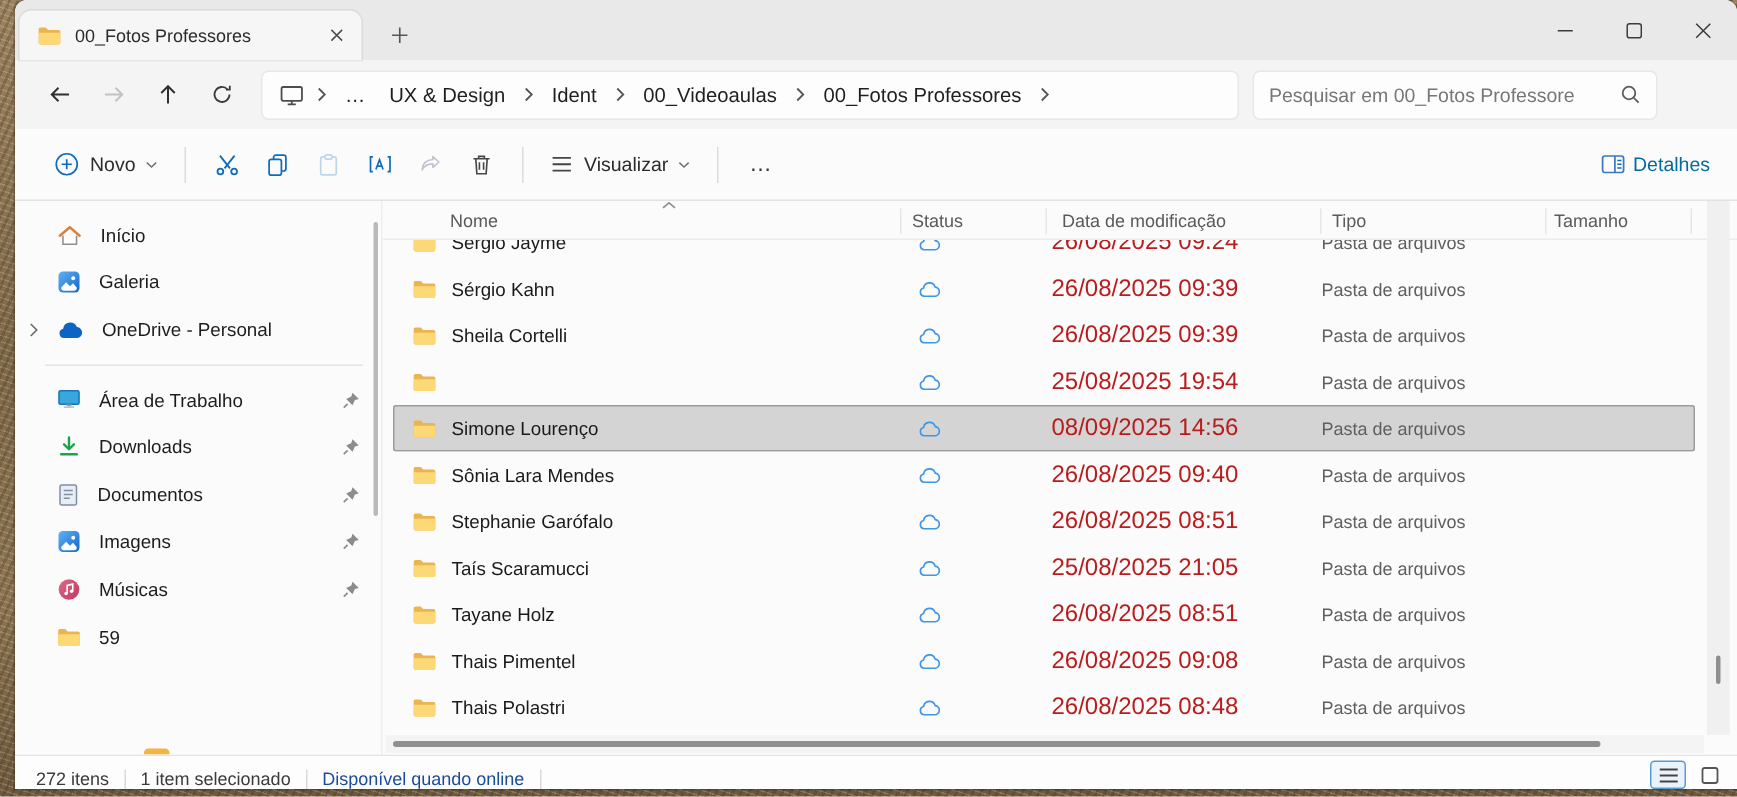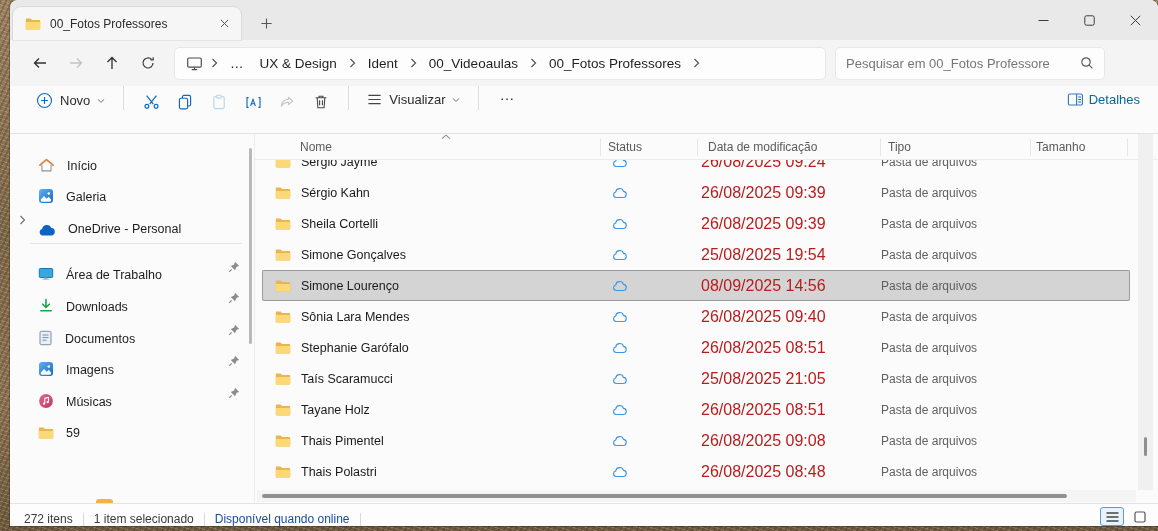--- a/index.html
+++ b/index.html
@@ -40,30 +40,30 @@
   .crumb { font-size:13.5px; color:#1f1f1f; padding:3px 7px; border-radius:4px; white-space:nowrap; }
   .crumb-sep { display:flex; align-items:center; padding:0 3px; }
   .searchbox {
     margin-left:9px; width:270px; height:33px; background:#fdfdfd; border:1px solid #e7e7e7;
     border-radius:5px; display:flex; align-items:center; padding:0 10px;
   }
   .searchbox input { border:none; outline:none; background:transparent; flex:1; font-size:13px; color:#0f172a;
     font-family:"Liberation Sans","DejaVu Sans",sans-serif; }
   .searchbox input::placeholder { color:#767676; }
   
-  .toolbar { height:48px; background:#fbfbfb; border-bottom:1px solid #e3e3e3; display:flex; align-items:flex-start; flex:none; padding:0 16px 0 18px; }
+  .toolbar { height:48px; background:#fbfbfb; border-bottom:1px solid #e3e3e3; display:flex; align-items:center; flex:none; padding:0 16px 0 18px; }
   .tbtn { display:flex; align-items:center; gap:7px; padding:6px 8px; border-radius:5px; font-size:13px; color:#2b2b2b; white-space:nowrap; }
   .ticon { width:34px; height:32px; display:flex; align-items:center; justify-content:center; border-radius:5px; }
   .tdiv { width:1px; height:24px; background:#dcdcdc; margin:0 10px; flex:none; }
   .tb-more { font-size:15px; color:#333; letter-spacing:1px; padding:0 10px; }
   .tb-right { margin-left:auto; display:flex; align-items:center; gap:5px; font-size:13px; color:#0369a1; padding:6px 2px; }
   
   .content { flex:1; display:flex; min-height:0; position:relative; background:#fbfbfb; }
   .sidebar { width:245px; flex:none; position:relative; padding-top:7px; border-right:1px solid #ededed; overflow:hidden; }
-  .sitem { height:31.6px; display:flex; align-items:flex-end; padding-left:28px; position:relative; }
+  .sitem { height:31.6px; display:flex; align-items:center; padding-left:28px; position:relative; }
   .sitem .chev { position:absolute; left:9px; top:50%; transform:translateY(-50%); }
   .sitem .slabel { font-size:12.5px; color:#1d1d1d; margin-left:12px; white-space:nowrap; }
   .sitem .pin { position:absolute; right:14px; top:50%; transform:translateY(-50%); }
   .sdivider { height:1px; background:#e4e4e4; margin:7px 12px 7px 20px; }
   .sscroll { position:absolute; right:2px; top:14px; width:3px; height:196px; background:#b9b9b9; border-radius:2px; }
   .spartial { position:absolute; bottom:0; left:86px; width:17px; height:4px; background:#f3b33f; border-radius:3px 3px 0 0; }
   
   .listpane { flex:1; position:relative; min-width:0; overflow:hidden; }
   .lheader { position:absolute; left:0; right:0; top:0; height:26px; background:#fbfbfb; border-bottom:1px solid #ececec; z-index:3; }
   .hcell { position:absolute; top:6px; font-size:12px; color:#5a5a5a; white-space:nowrap; }
@@ -501,21 +501,20 @@
           <span class="cell c-date">26/08/2025 09:39</span>
           <span class="cell c-type">Pasta de arquivos</span>
         </div>
         <div class="row">
           <span class="cell c-ficon">
               <svg width="16" height="14" viewBox="0 0 16 13">
                 <path d="M.8 2.1C.8 1.4 1.3.9 2 .9h3.5l1.6 1.6H14c.7 0 1.2.5 1.2 1.2v7.2c0 .7-.5 1.2-1.2 1.2H2c-.7 0-1.2-.5-1.2-1.2z" fill="#eab551"></path>
                 <path d="M.8 4.4h14.4v6.5c0 .7-.5 1.2-1.2 1.2H2c-.7 0-1.2-.5-1.2-1.2z" fill="#fdd876"></path>
               </svg>
             </span>
-          <span class="cell c-name">Simone Gonçalves</span>
           <span class="cell c-status">
               <svg width="15" height="12" viewBox="0 0 16 12">
                 <path d="M4.4 10.8a3 3 0 0 1-.4-5.9A4.2 4.2 0 0 1 12.2 4.3a2.8 2.8 0 0 1-.6 6.5z" stroke="#3f96e4" stroke-width="1.2" fill="none" stroke-linejoin="round"></path>
               </svg>
             </span>
           <span class="cell c-date">25/08/2025 19:54</span>
           <span class="cell c-type">Pasta de arquivos</span>
         </div>
         <div class="row selected">
           <span class="cell c-ficon">

